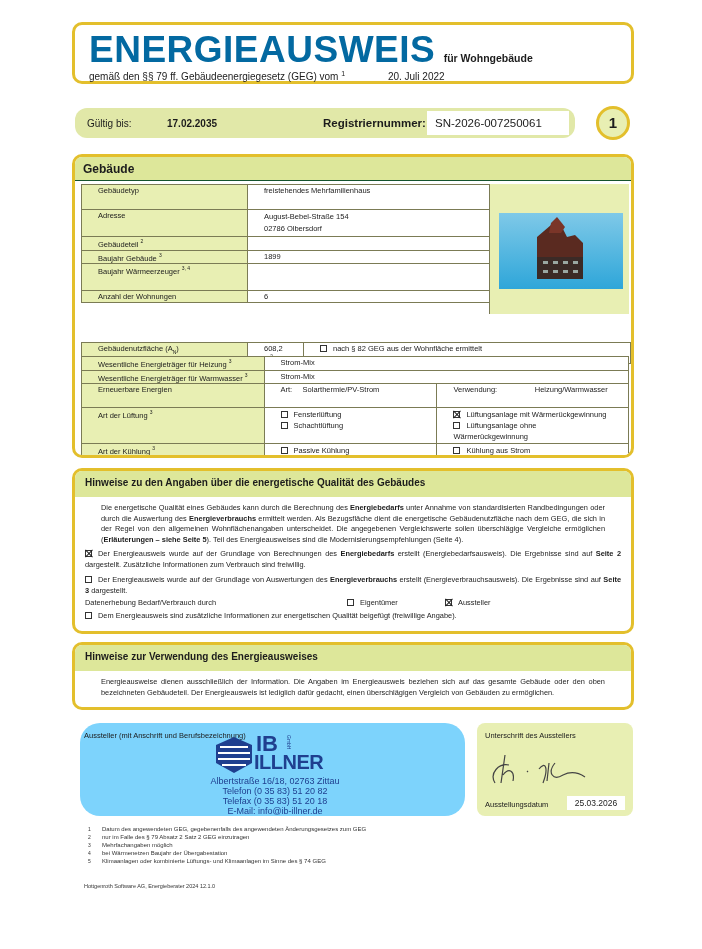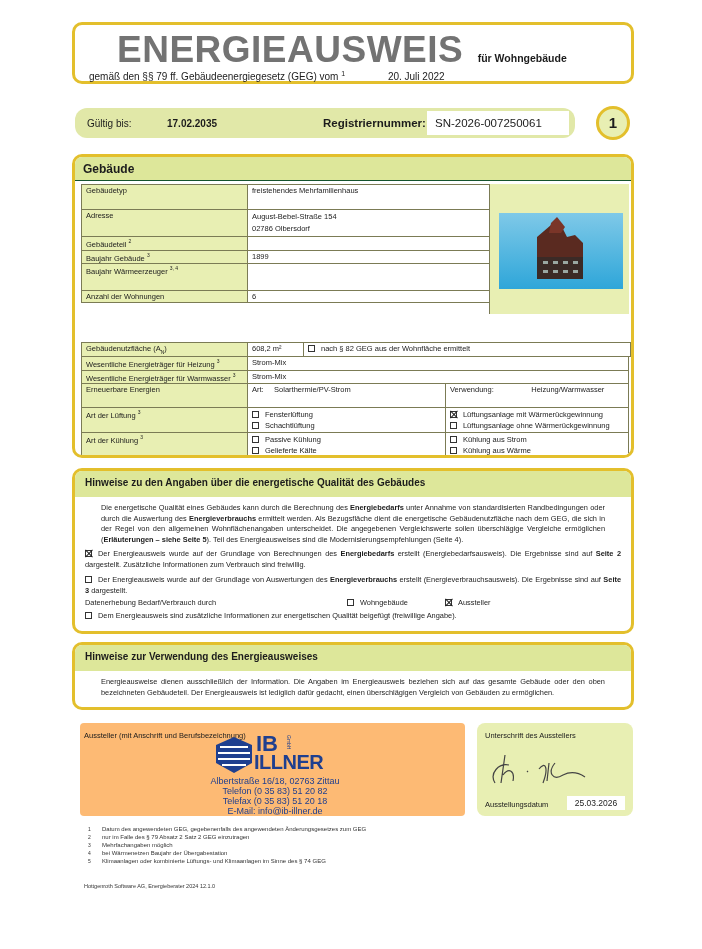--- a/index.html
+++ b/index.html
@@ -3,39 +3,39 @@
 <meta charset="utf-8">
 <style>
   * { box-sizing: border-box; margin: 0; padding: 0; }
   html, body { width: 702px; height: 949px; background: #ffffff; overflow: hidden; }
   body { font-family: "Liberation Sans", sans-serif; color: #1c1c1c; position: relative; }
 
   .frame { position: absolute; border: 3px solid #e3bf2c; border-radius: 10px; background: #ffffff; }
 
   
   #hdr { left: 72px; top: 22px; width: 562px; height: 62px; padding: 6px 14px; }
-  #hdr .title { font-size: 37px; font-weight: bold; letter-spacing: 0.5px; line-height: 38px; color: #737373; display: inline-block; margin-left: 28px; }
-  #hdr .sub { font-size: 10.5px; font-weight: bold; display: inline-block; margin-left: 10px; }
+  #hdr .title { font-size: 37px; font-weight: bold; letter-spacing: 0.5px; line-height: 38px; color: #0369a1; display: inline-block; }
+  #hdr .sub { font-size: 10.5px; font-weight: bold; display: inline-block; margin-left: 4px; }
   #hdr .law { font-size: 10px; margin-top: 1px; }
   #hdr .law sup { font-size: 7px; }
   #hdr .law .date { margin-left: 40px; }
 
   
   #valid { position: absolute; left: 75px; top: 108px; width: 500px; height: 30px; border-radius: 12px; background: #e1e8a8; font-size: 10px; }
   #valid .lbl { position: absolute; left: 12px; top: 10px; }
   #valid .val { position: absolute; left: 92px; top: 10px; font-weight: bold; }
   #valid .reglbl { position: absolute; left: 248px; top: 9px; font-weight: bold; font-size: 11.5px; }
   #valid .regval { position: absolute; left: 352px; top: 3px; width: 142px; height: 24px; background: #fff; font-size: 11.5px; padding: 6px 8px; }
   #pagecircle { position: absolute; left: 596px; top: 106px; width: 34px; height: 34px; border: 3px solid #e3bf2c; border-radius: 50%; background: #e8efb3; text-align: center; font-weight: bold; font-size: 15px; line-height: 28px; }
 
   
   #geb { left: 72px; top: 154px; width: 562px; height: 304px; padding: 0; overflow: hidden; }
   #geb .sechdr { height: 24px; font-size: 12px; font-weight: bold; padding: 5px 8px; background: #dde79a; border-bottom: 1px solid #14532d; }
   table.gt { position: absolute; left: 6px; top: 27px; border-collapse: collapse; font-size: 7.5px; }
-  table.gt td { border: 1px solid #7b7b55; padding: 1px 4px; vertical-align: top; }
+  table.gt td { border: 1px solid #7b7b55; padding: 1px 16px; vertical-align: top; }
   table.gt td.l { background: #e8efb3; width: 166px; }
   table.gt td.v { background: #fff; }
   .cb { display: inline-block; width: 7px; height: 7px; border: 1px solid #333; margin-right: 6px; vertical-align: -1px; position: relative; }
   .cb.x::before, .cb.x::after { content: ""; position: absolute; left: -2px; top: 2px; width: 10px; height: 1px; background: #222; }
   .cb.x::before { transform: rotate(45deg); }
   .cb.x::after { transform: rotate(-45deg); }
   sup { font-size: 5px; }
 
   #photoPanel { position: absolute; left: 414px; top: 27px; width: 140px; height: 130px; background: #e8efb3; border-left: 1px solid #7b7b55; }
   #photo { position: absolute; left: 9px; top: 29px; width: 124px; height: 76px; background: linear-gradient(180deg, #7fc9e8 0%, #2ea6d9 100%); }
@@ -44,21 +44,21 @@
   #hw1 { left: 72px; top: 468px; width: 562px; height: 166px; overflow: hidden; }
   .hdrbar { height: 26px; background: #dde79a; font-size: 10px; font-weight: bold; padding: 6px 10px; }
   .ptext { font-size: 7.4px; line-height: 10.5px; text-align: justify; padding: 0 26px; }
   .ptext b { font-weight: bold; }
   .chk-row { font-size: 7.4px; line-height: 10.5px; padding: 0 10px 0 10px; position: relative; }
 
   
   #hw2 { left: 72px; top: 642px; width: 562px; height: 68px; overflow: hidden; }
 
   
-  #issuer { position: absolute; left: 80px; top: 723px; width: 385px; height: 93px; border-radius: 4px; background: #fdba74; font-size: 7.5px; }
+  #issuer { position: absolute; left: 80px; top: 723px; width: 385px; height: 93px; border-radius: 20px; background: #7dd3fc; font-size: 7.5px; }
   #sign { position: absolute; left: 477px; top: 723px; width: 156px; height: 93px; border-radius: 8px; background: #e8efb3; font-size: 7.5px; }
 
   .footnotes { position: absolute; left: 88px; top: 825px; font-size: 6px; line-height: 8px; color: #333; }
   .footnotes span.n { display: inline-block; width: 14px; font-size: 5px; vertical-align: top; }
   .software { position: absolute; left: 84px; top: 883px; font-size: 5.5px; color: #333; }
 </style>
 </head>
 <body>
 
 <div id="hdr" class="frame">
@@ -198,21 +198,21 @@
     <span>Die energetische Qualität eines Gebäudes kann durch die Berechnung des </span><b>Energiebedarfs</b><span> unter Annahme von standardisierten Randbedingungen oder durch die Auswertung des </span><b>Energieverbrauchs</b><span> ermittelt werden. Als Bezugsfläche dient die energetische Gebäudenutzfläche nach dem GEG, die sich in der Regel von den allgemeinen Wohnflächenangaben unterscheidet. Die angegebenen Vergleichswerte sollen überschlägige Vergleiche ermöglichen (</span><b>Erläuterungen – siehe Seite 5</b><span>). Teil des Energieausweises sind die Modernisierungsempfehlungen (Seite 4).</span>
   </p>
   <div class="chk-row" style="margin-top:4px;text-align:justify">
     <span class="cb x" id="demandCb"></span><span>Der Energieausweis wurde auf der Grundlage von Berechnungen des </span><b>Energiebedarfs</b><span> erstellt (Energiebedarfsausweis). Die Ergebnisse sind auf </span><b>Seite 2</b><span> dargestellt. Zusätzliche Informationen zum Verbrauch sind freiwillig.</span>
   </div>
   <div class="chk-row" style="margin-top:5px;text-align:justify">
     <span class="cb" id="consCb"></span><span>Der Energieausweis wurde auf der Grundlage von Auswertungen des </span><b>Energieverbrauchs</b><span> erstellt (Energieverbrauchsausweis). Die Ergebnisse sind auf </span><b>Seite 3</b><span> dargestellt.</span>
   </div>
   <div class="chk-row" style="margin-top:2px;height:12px">
     <span>Datenerhebung Bedarf/Verbrauch durch</span>
-    <span style="position:absolute;left:272px"><span class="cb" id="ownerCb"></span><span>Wohngebäude</span></span>
+    <span style="position:absolute;left:272px"><span class="cb" id="ownerCb"></span><span>Eigentümer</span></span>
     <span style="position:absolute;left:370px"><span class="cb x" id="issuerCb"></span><span>Aussteller</span></span>
   </div>
   <div class="chk-row" style="margin-top:1px">
     <span class="cb" id="addCb"></span><span>Dem Energieausweis sind zusätzliche Informationen zur energetischen Qualität beigefügt (freiwillige Angabe).</span>
   </div>
 </div>
 
 <div id="hw2" class="frame">
   <div class="hdrbar">Hinweise zur Verwendung des Energieausweises</div>
   <p class="ptext" style="margin-top:6px">Energieausweise dienen ausschließlich der Information. Die Angaben im Energieausweis beziehen sich auf das gesamte Gebäude oder den oben bezeichneten Gebäudeteil. Der Energieausweis ist lediglich dafür gedacht, einen überschlägigen Vergleich von Gebäuden zu ermöglichen.</p>

